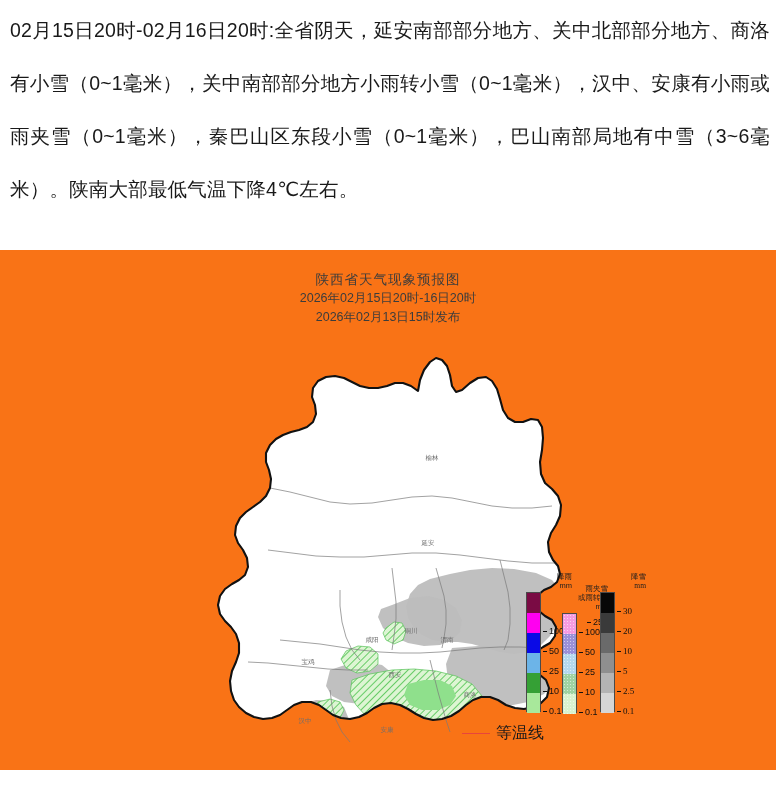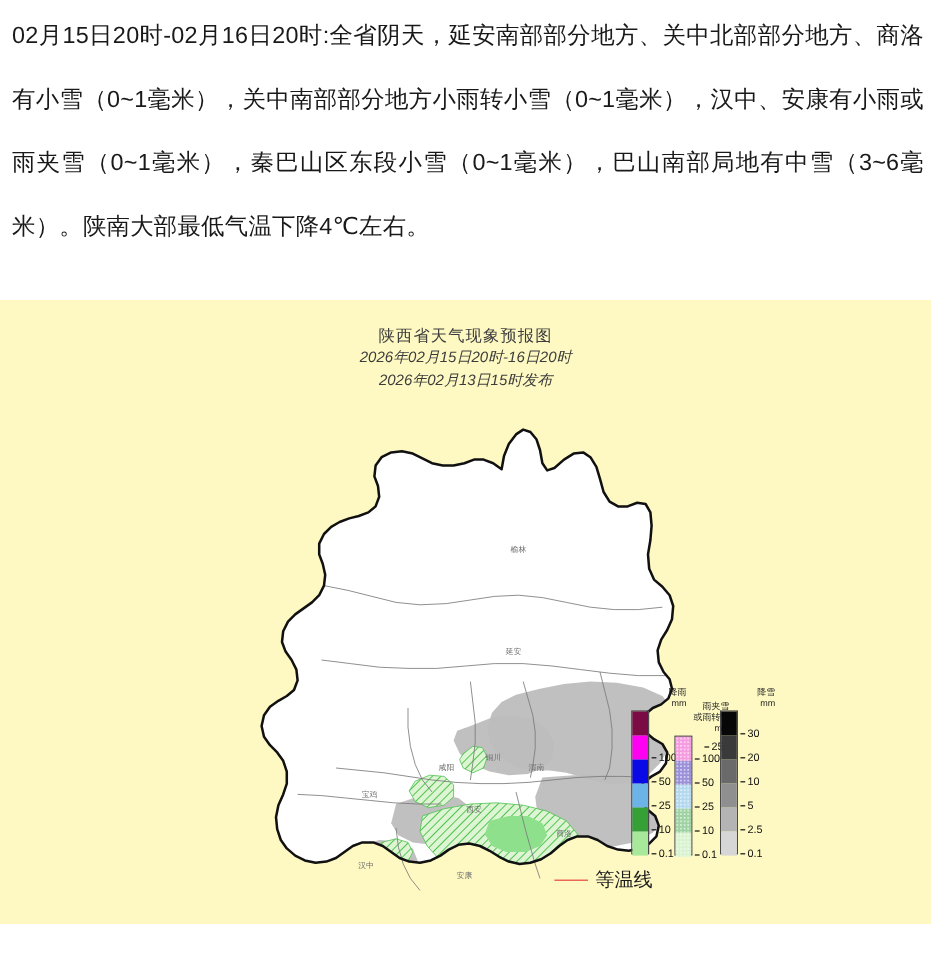--- a/index.html
+++ b/index.html
@@ -27,34 +27,34 @@
     color: #191919;
     letter-spacing: 0.2px;
     text-align: justify;
   }
 
   
   .map-panel {
     position: absolute;
     left: 0px; top: 250px;
     width: 776px; height: 520px;
-    background: #fef9c3;
+    background: #f97316;
     overflow: hidden;
   }
   .map-title-block {
     position: absolute;
     left: 0; top: 20px;
     width: 776px;
     text-align: center;
     color: #3c3c3c;
     font-size: 13px;
     line-height: 19px;
   }
   .map-title-main { font-size: 13.5px; letter-spacing: 1px; }
-  .map-title-sub  { font-size: 12.5px; letter-spacing: 0px; font-style: italic; }
+  .map-title-sub  { font-size: 12.5px; letter-spacing: 0px; }
   .map-title-org  { font-size: 12.5px; letter-spacing: 1px; }
 
   .map-svg-wrap {
     position: absolute;
     left: 0; top: 0;
     width: 776px; height: 520px;
   }
   .map-label {
     font-size: 6.5px;
     fill: #6e6e6e;
@@ -324,21 +324,21 @@
         <div class="legend-ticks" id="ticks-sleet" style="height: 100px;">
             <div class="legend-tick" style="top: 15px;"><span class="dash"></span>100</div>
             <div class="legend-tick" style="top: 35px;"><span class="dash"></span>50</div>
             <div class="legend-tick" style="top: 55px;"><span class="dash"></span>25</div>
             <div class="legend-tick" style="top: 75px;"><span class="dash"></span>10</div>
             <div class="legend-tick" style="top: 95px;"><span class="dash"></span>0.1</div>
           </div>
       </div>
     </div>
 
-    <div class="legend-col" style="left:74px; top:4px;">
+    <div class="legend-col" style="left:74px; top:4px;font-family:Liberation Serif, serif;">
       <div class="col-head">
         <span>降雪</span><br>
         <span>mm</span>
       </div>
       <div style="position:relative; margin-top:2px;">
         <div class="legend-bar" id="bar-snow" style="height: 120px;">
             <div class="legend-seg" style="height: 20px; background: rgb(7, 7, 7);"></div>
             <div class="legend-seg" style="height: 20px; background: rgb(58, 58, 58);"></div>
             <div class="legend-seg" style="height: 20px; background: rgb(106, 106, 106);"></div>
             <div class="legend-seg" style="height: 20px; background: rgb(143, 143, 143);"></div>

